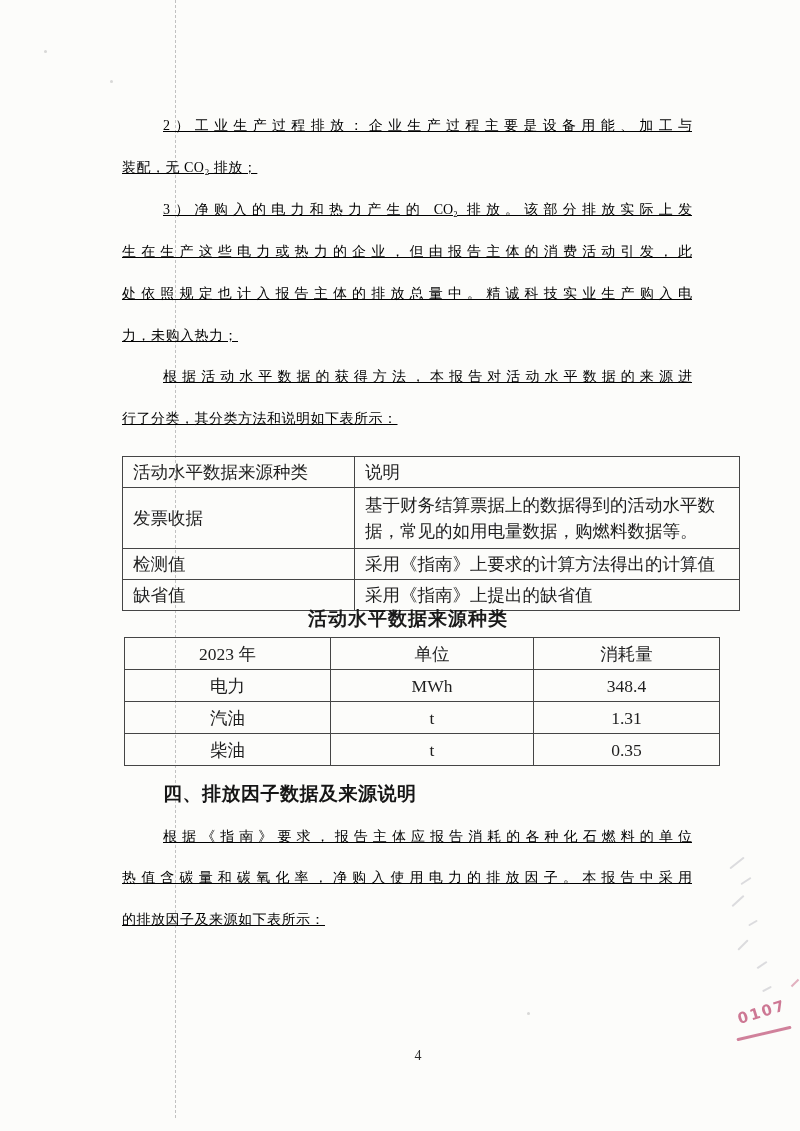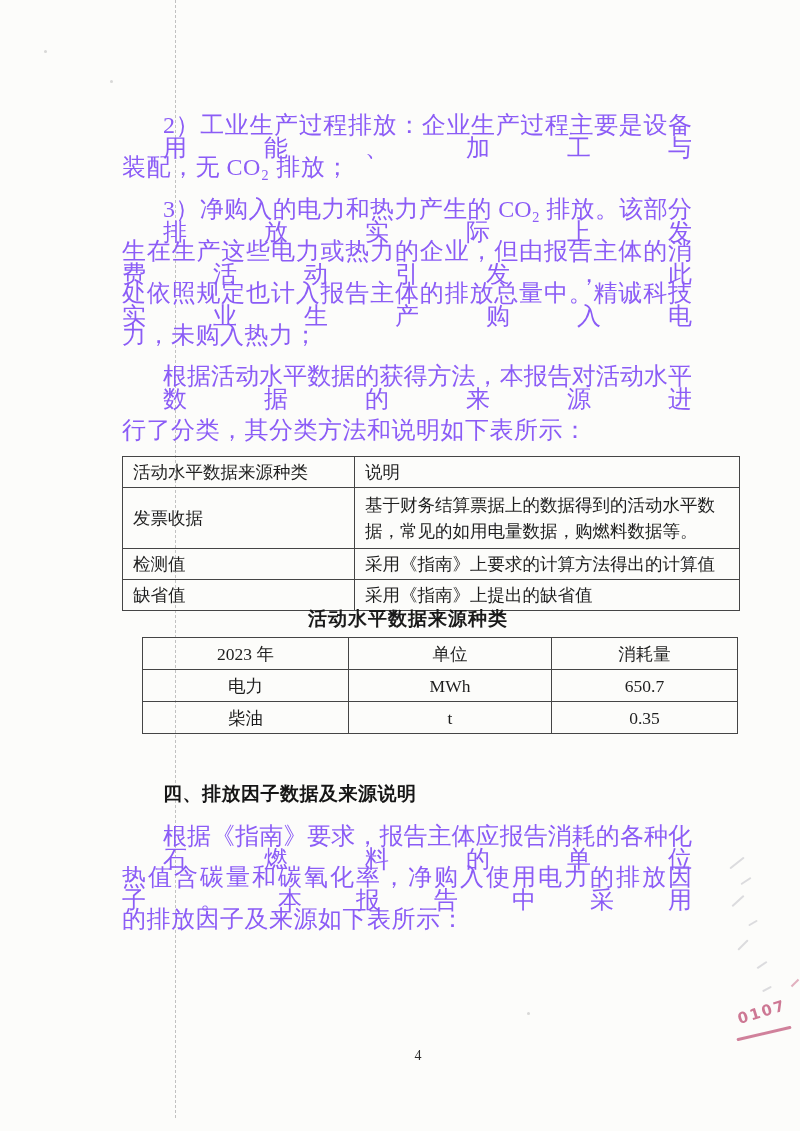--- a/index.html
+++ b/index.html
@@ -6,34 +6,34 @@
   .page {
     position:relative; width:800px; height:1131px; margin:0 auto;
     background:#fcfcfa; overflow:hidden;
     font-family:"Liberation Serif","DejaVu Serif",serif; color:#242424;
   }
   .fold-line {
     position:absolute; left:175px; top:0; height:1118px; width:0;
     border-left:1px dashed #aeaeae; opacity:.75;
   }
   .bline {
-    position:absolute; font-size:24px; line-height:23px; color:#8b5cf6;
-    white-space:nowrap; letter-spacing:.5px;
+    position:absolute; font-size:14px; line-height:23px; color:#000000;
+    white-space:nowrap; letter-spacing:.5px;text-decoration:underline;
   }
   .jl { white-space:normal; text-align:justify; text-align-last:justify; letter-spacing:0; }
   .doc-table {
     position:absolute; border-collapse:collapse; table-layout:fixed;
     font-size:17.5px; color:#1e1e1e;
   }
   .doc-table td {
     border:1.5px solid #454545; padding:2px 10px; vertical-align:middle;
     line-height:26px; overflow:hidden;
   }
   .t1 { left:122px; top:456px; width:575px; }
-  .t2 { left:124px; top:637px; width:568px;margin-left:18px; }
+  .t2 { left:124px; top:637px; width:568px; }
   .t2 td { text-align:center; padding:2px 4px; }
   .t2-title {
     position:absolute; left:124px; top:606px; width:568px; text-align:center;
     font-size:19px; font-weight:600; letter-spacing:1px; color:#1a1a1a;
   }
   .sec-heading {
     position:absolute; left:163px; top:781px; font-size:19px; font-weight:bold;
     letter-spacing:.5px; color:#161616; white-space:nowrap;
   }
   .page-num {
@@ -63,21 +63,21 @@
 
   <div class="fold-line"></div>
 
   <div class="bline jl" style="left:163px; top:114px; width:529px;">2）工业生产过程排放：企业生产过程主要是设备用能、加工与</div>
   <div class="bline" style="left:122px; top:156px;">装配，无 CO₂ 排放；</div>
   <div class="bline jl" style="left:163px; top:198px; width:529px;">3）净购入的电力和热力产生的 CO₂ 排放。该部分排放实际上发</div>
   <div class="bline jl" style="left:122px; top:282px; width:570px;">处依照规定也计入报告主体的排放总量中。精诚科技实业生产购入电</div>
   <div class="bline jl" style="left:122px; top:240px; width:570px;">生在生产这些电力或热力的企业，但由报告主体的消费活动引发，此</div>
   <div class="bline" style="left:122px; top:324px;">力，未购入热力；</div>
   <div class="bline jl" style="left:163px; top:365px; width:529px;">根据活动水平数据的获得方法，本报告对活动水平数据的来源进</div>
-  <div class="bline" style="left:122px; top:407px;margin-top:12px;">行了分类，其分类方法和说明如下表所示：</div>
+  <div class="bline" style="left:122px; top:407px;">行了分类，其分类方法和说明如下表所示：</div>
 
   <table class="doc-table t1">
     <tbody>
         <tr>
       <td style="width:211px; height:23px;">活动水平数据来源种类</td>
       <td style="width:364px;">说明</td>
     </tr>
     <tr>
       <td style="height:56px;">发票收据</td>
       <td>基于财务结算票据上的数据得到的活动水平数据，常见的如用电量数据，购燃料数据等。</td>
@@ -98,21 +98,26 @@
   <table class="doc-table t2">
     <tbody>
         <tr>
       <td style="width:197px; height:27px;">2023 年</td>
       <td style="width:194px;">单位</td>
       <td style="width:177px;">消耗量</td>
     </tr>
     <tr>
       <td style="height:27px;">电力</td>
       <td>MWh</td>
-      <td>650.7</td>
+      <td>348.4</td>
+    </tr>
+    <tr>
+      <td style="height:27px;">汽油</td>
+      <td>t</td>
+      <td>1.31</td>
     </tr>
     <tr>
       <td style="height:27px;">柴油</td>
       <td>t</td>
       <td>0.35</td>
     </tr>
   </tbody>
     </table>
 
   <div class="sec-heading">四、排放因子数据及来源说明</div>

